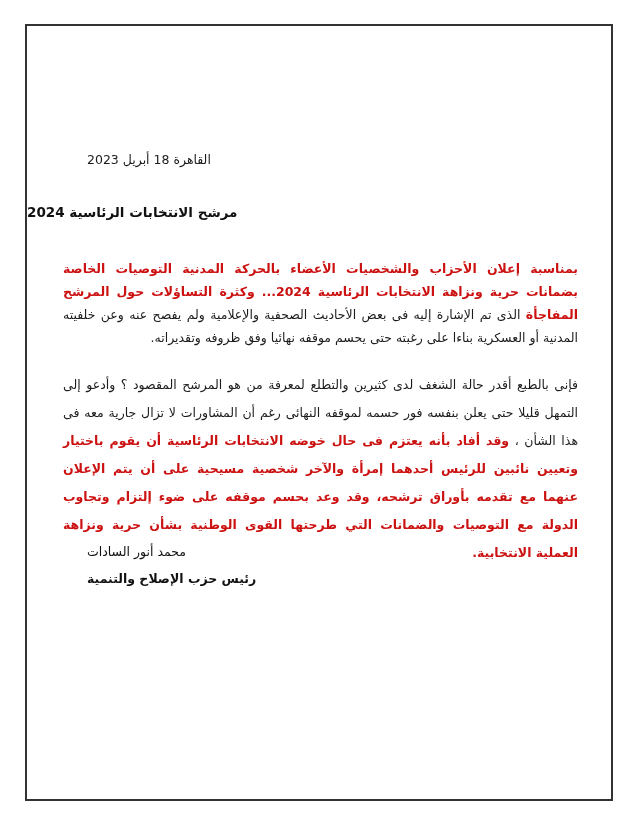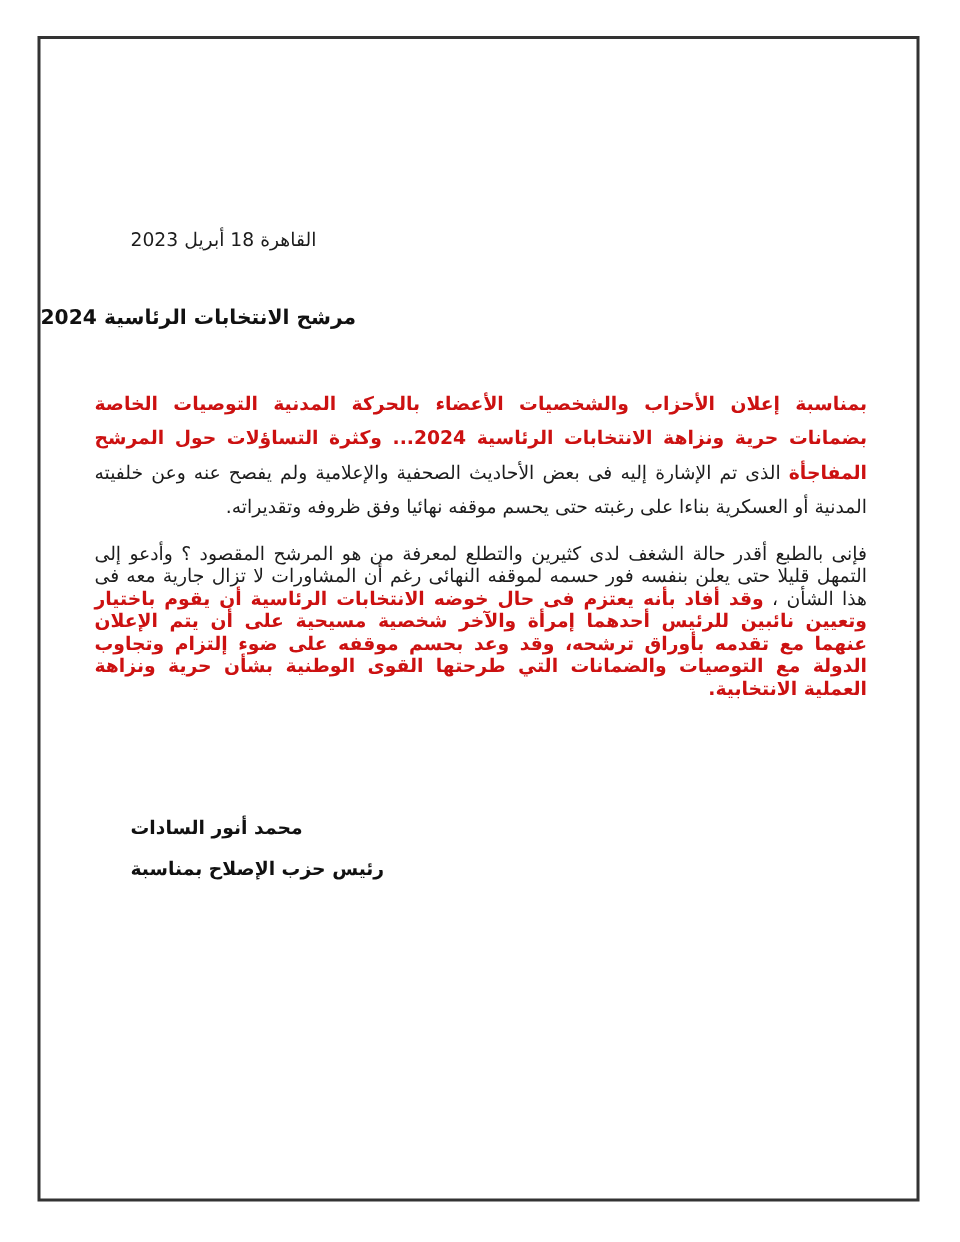--- a/index.html
+++ b/index.html
@@ -63,43 +63,43 @@
     color: #1c1c1c;
     font-size: 12.5px;
   }
 
   .para-1 {
     top: 231px;
     line-height: 23px;
   }
 
   .para-2 {
-    top: 335px;
-    line-height: 15px;
+    top: 345px;
+    line-height: 28px;
   }
 
   .run-red {
     color: #cc1111;
     font-weight: bold;
   }
 
   .run-black {
     color: #1c1c1c;
     font-weight: normal;
     margin-top: 28px;
   }
 
   .sig-name {
     position: absolute;
     top: 518px;
     left: 60px;
     direction: rtl;
     unicode-bidi: embed;
     font-size: 12.5px;
-    font-weight: bold;
+    font-weight: normal;
     color: #111111;
     white-space: nowrap;
   }
 
   .sig-role {
     position: absolute;
     top: 545px;
     left: 60px;
     direction: rtl;
     unicode-bidi: embed;
@@ -118,16 +118,16 @@
     <div class="date-line">القاهرة 18 أبريل 2023</div>
 
     <div class="doc-title">مرشح الانتخابات الرئاسية 2024</div>
 
     <p class="para para-1"><span class="run-red">بمناسبة إعلان الأحزاب والشخصيات الأعضاء بالحركة المدنية  التوصيات الخاصة بضمانات حرية ونزاهة الانتخابات الرئاسية 2024... وكثرة التساؤلات حول المرشح المفاجأة</span><span class="run-black"> الذى تم الإشارة إليه فى بعض الأحاديث الصحفية والإعلامية ولم يفصح عنه وعن خلفيته المدنية أو العسكرية بناءا على رغبته حتى يحسم موقفه نهائيا وفق ظروفه وتقديراته.</span></p>
 
     <p class="para para-2"><span class="run-black">فإنى بالطبع أقدر حالة الشغف لدى كثيرين والتطلع لمعرفة من هو المرشح المقصود ؟ وأدعو إلى التمهل قليلا حتى يعلن بنفسه فور حسمه لموقفه النهائى رغم أن المشاورات لا تزال جارية معه فى هذا الشأن ، </span><span class="run-red">وقد أفاد بأنه يعتزم فى حال خوضه الانتخابات الرئاسية أن يقوم باختيار وتعيين نائبين للرئيس أحدهما إمرأة والآخر شخصية مسيحية على أن يتم الإعلان عنهما مع تقدمه بأوراق ترشحه، وقد وعد بحسم موقفه على ضوء إلتزام وتجاوب الدولة مع التوصيات والضمانات التي طرحتها القوى الوطنية بشأن حرية ونزاهة العملية الانتخابية.</span></p>
 
     <div class="sig-name">محمد أنور السادات</div>
 
-    <div class="sig-role">رئيس حزب الإصلاح بمناسبة</div>
+    <div class="sig-role">رئيس حزب الإصلاح والتنمية</div>
 
   </div>
 </div>
 
 </body></html>

